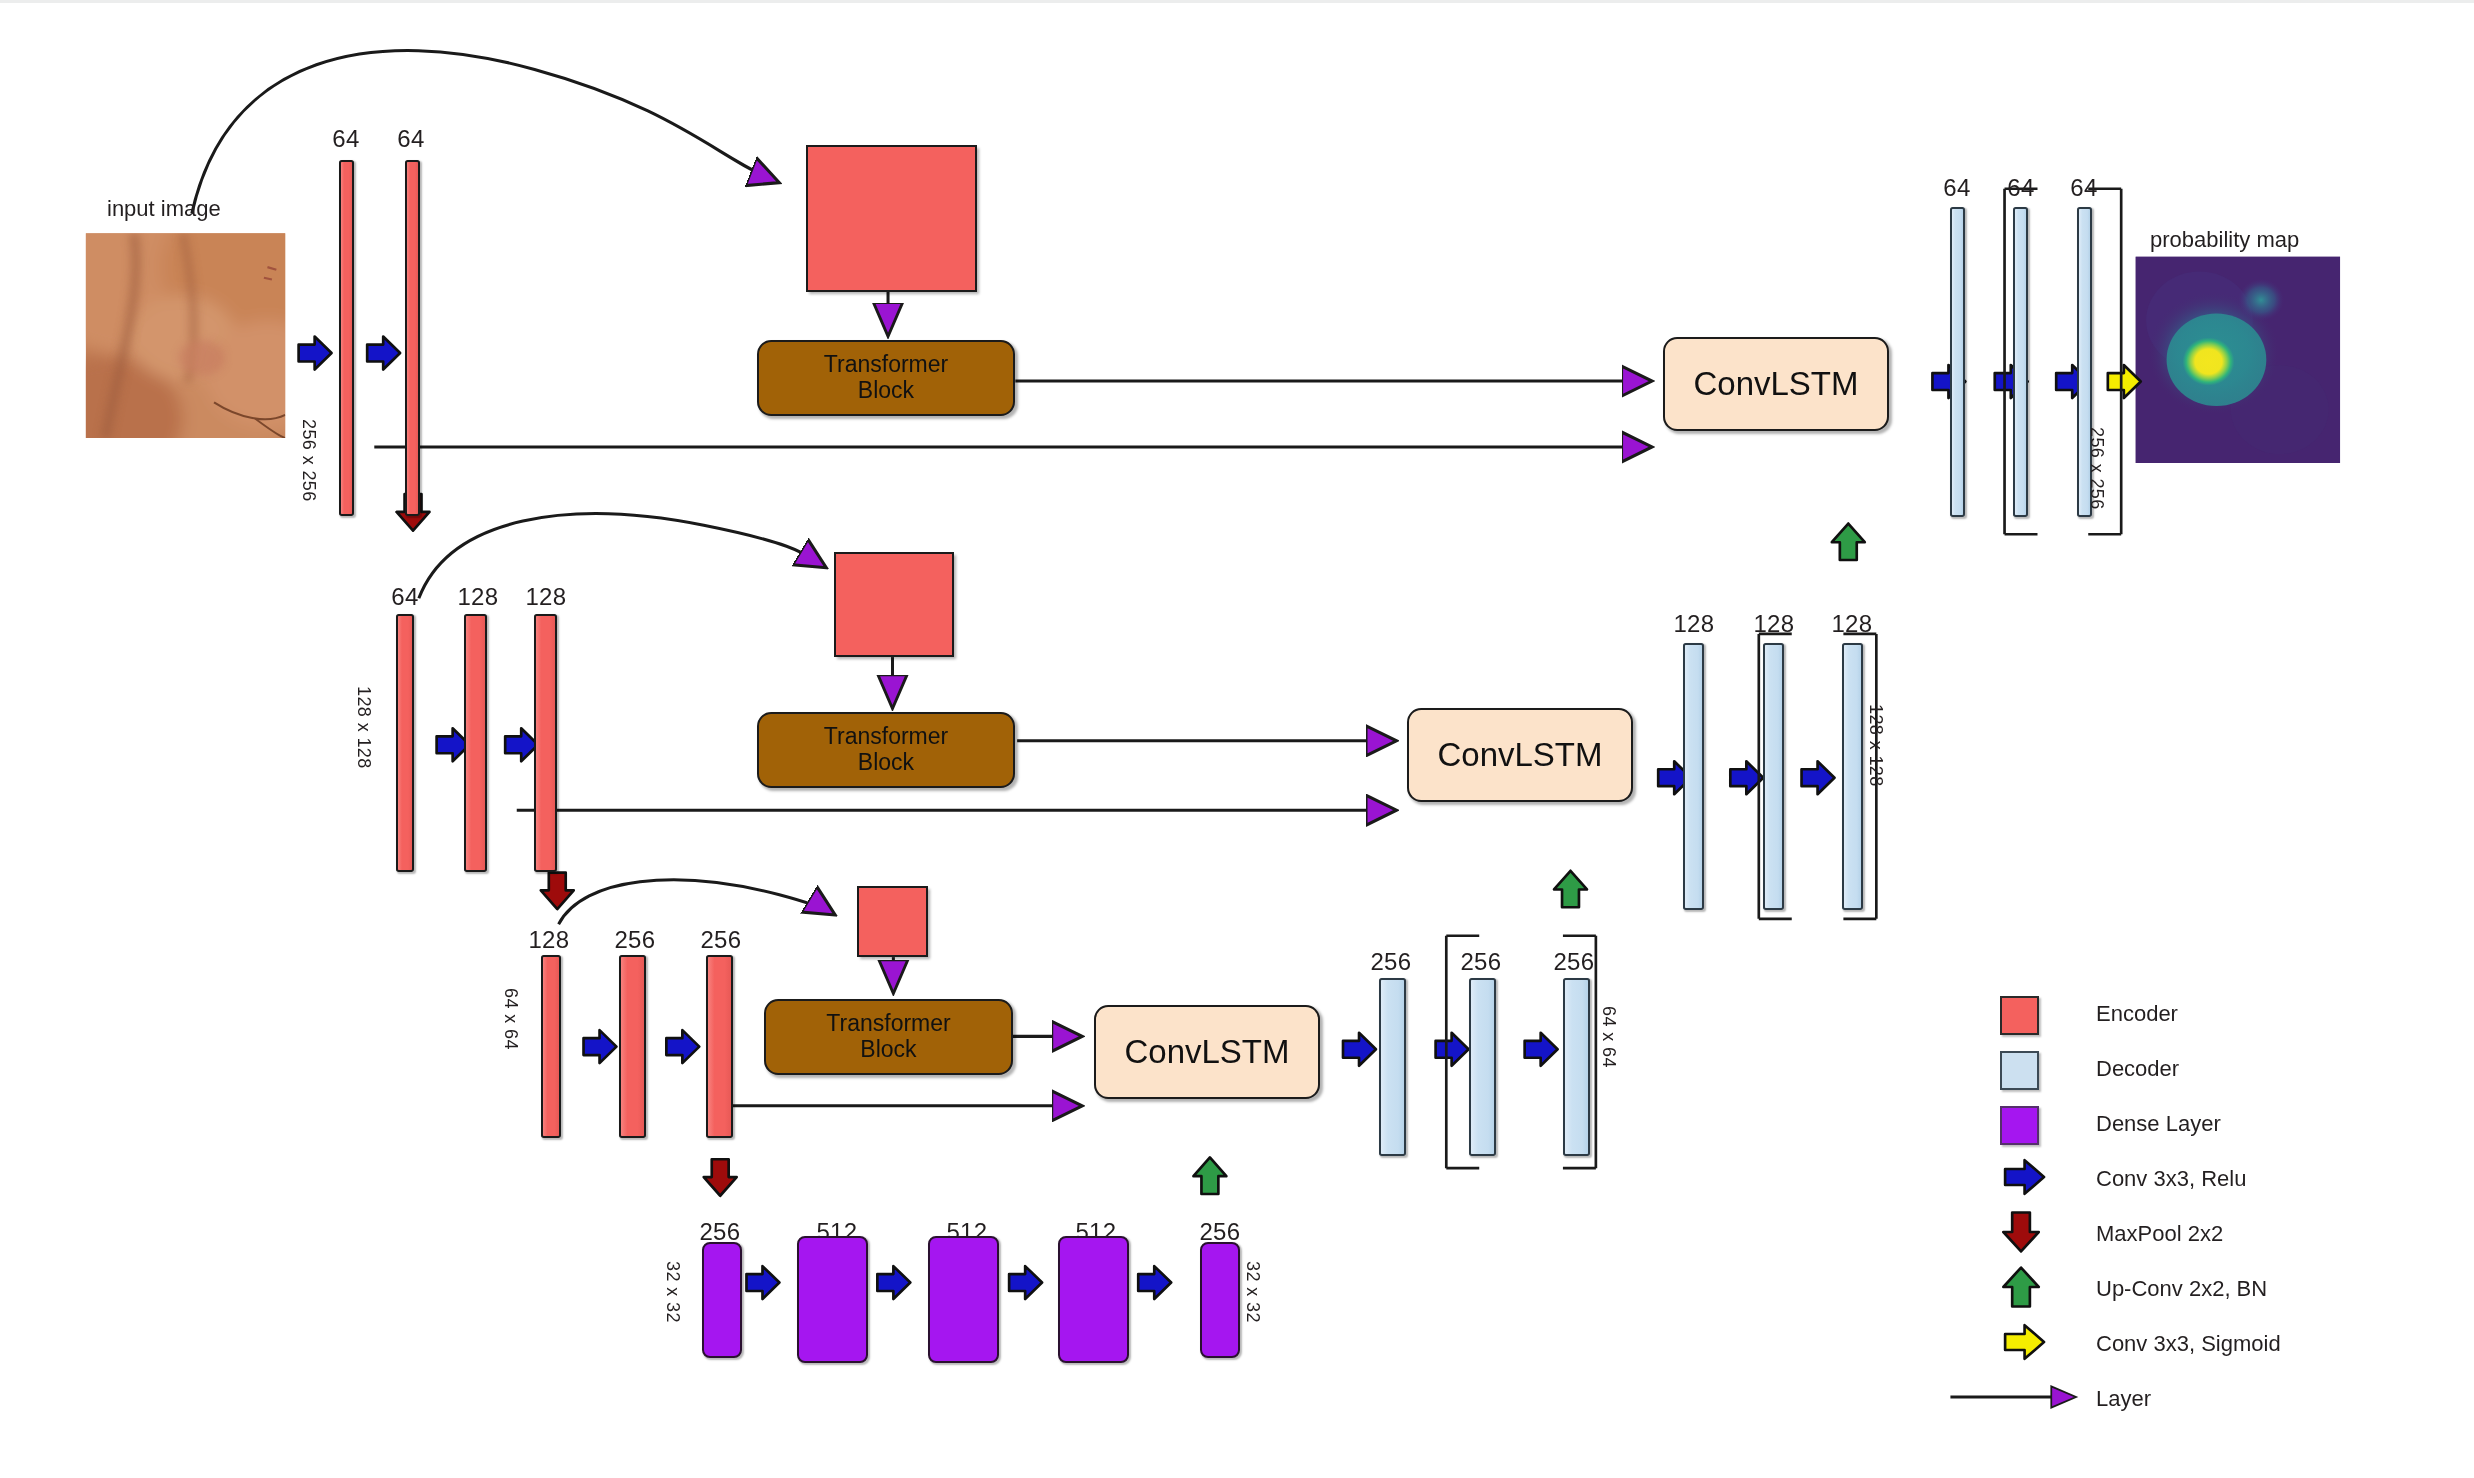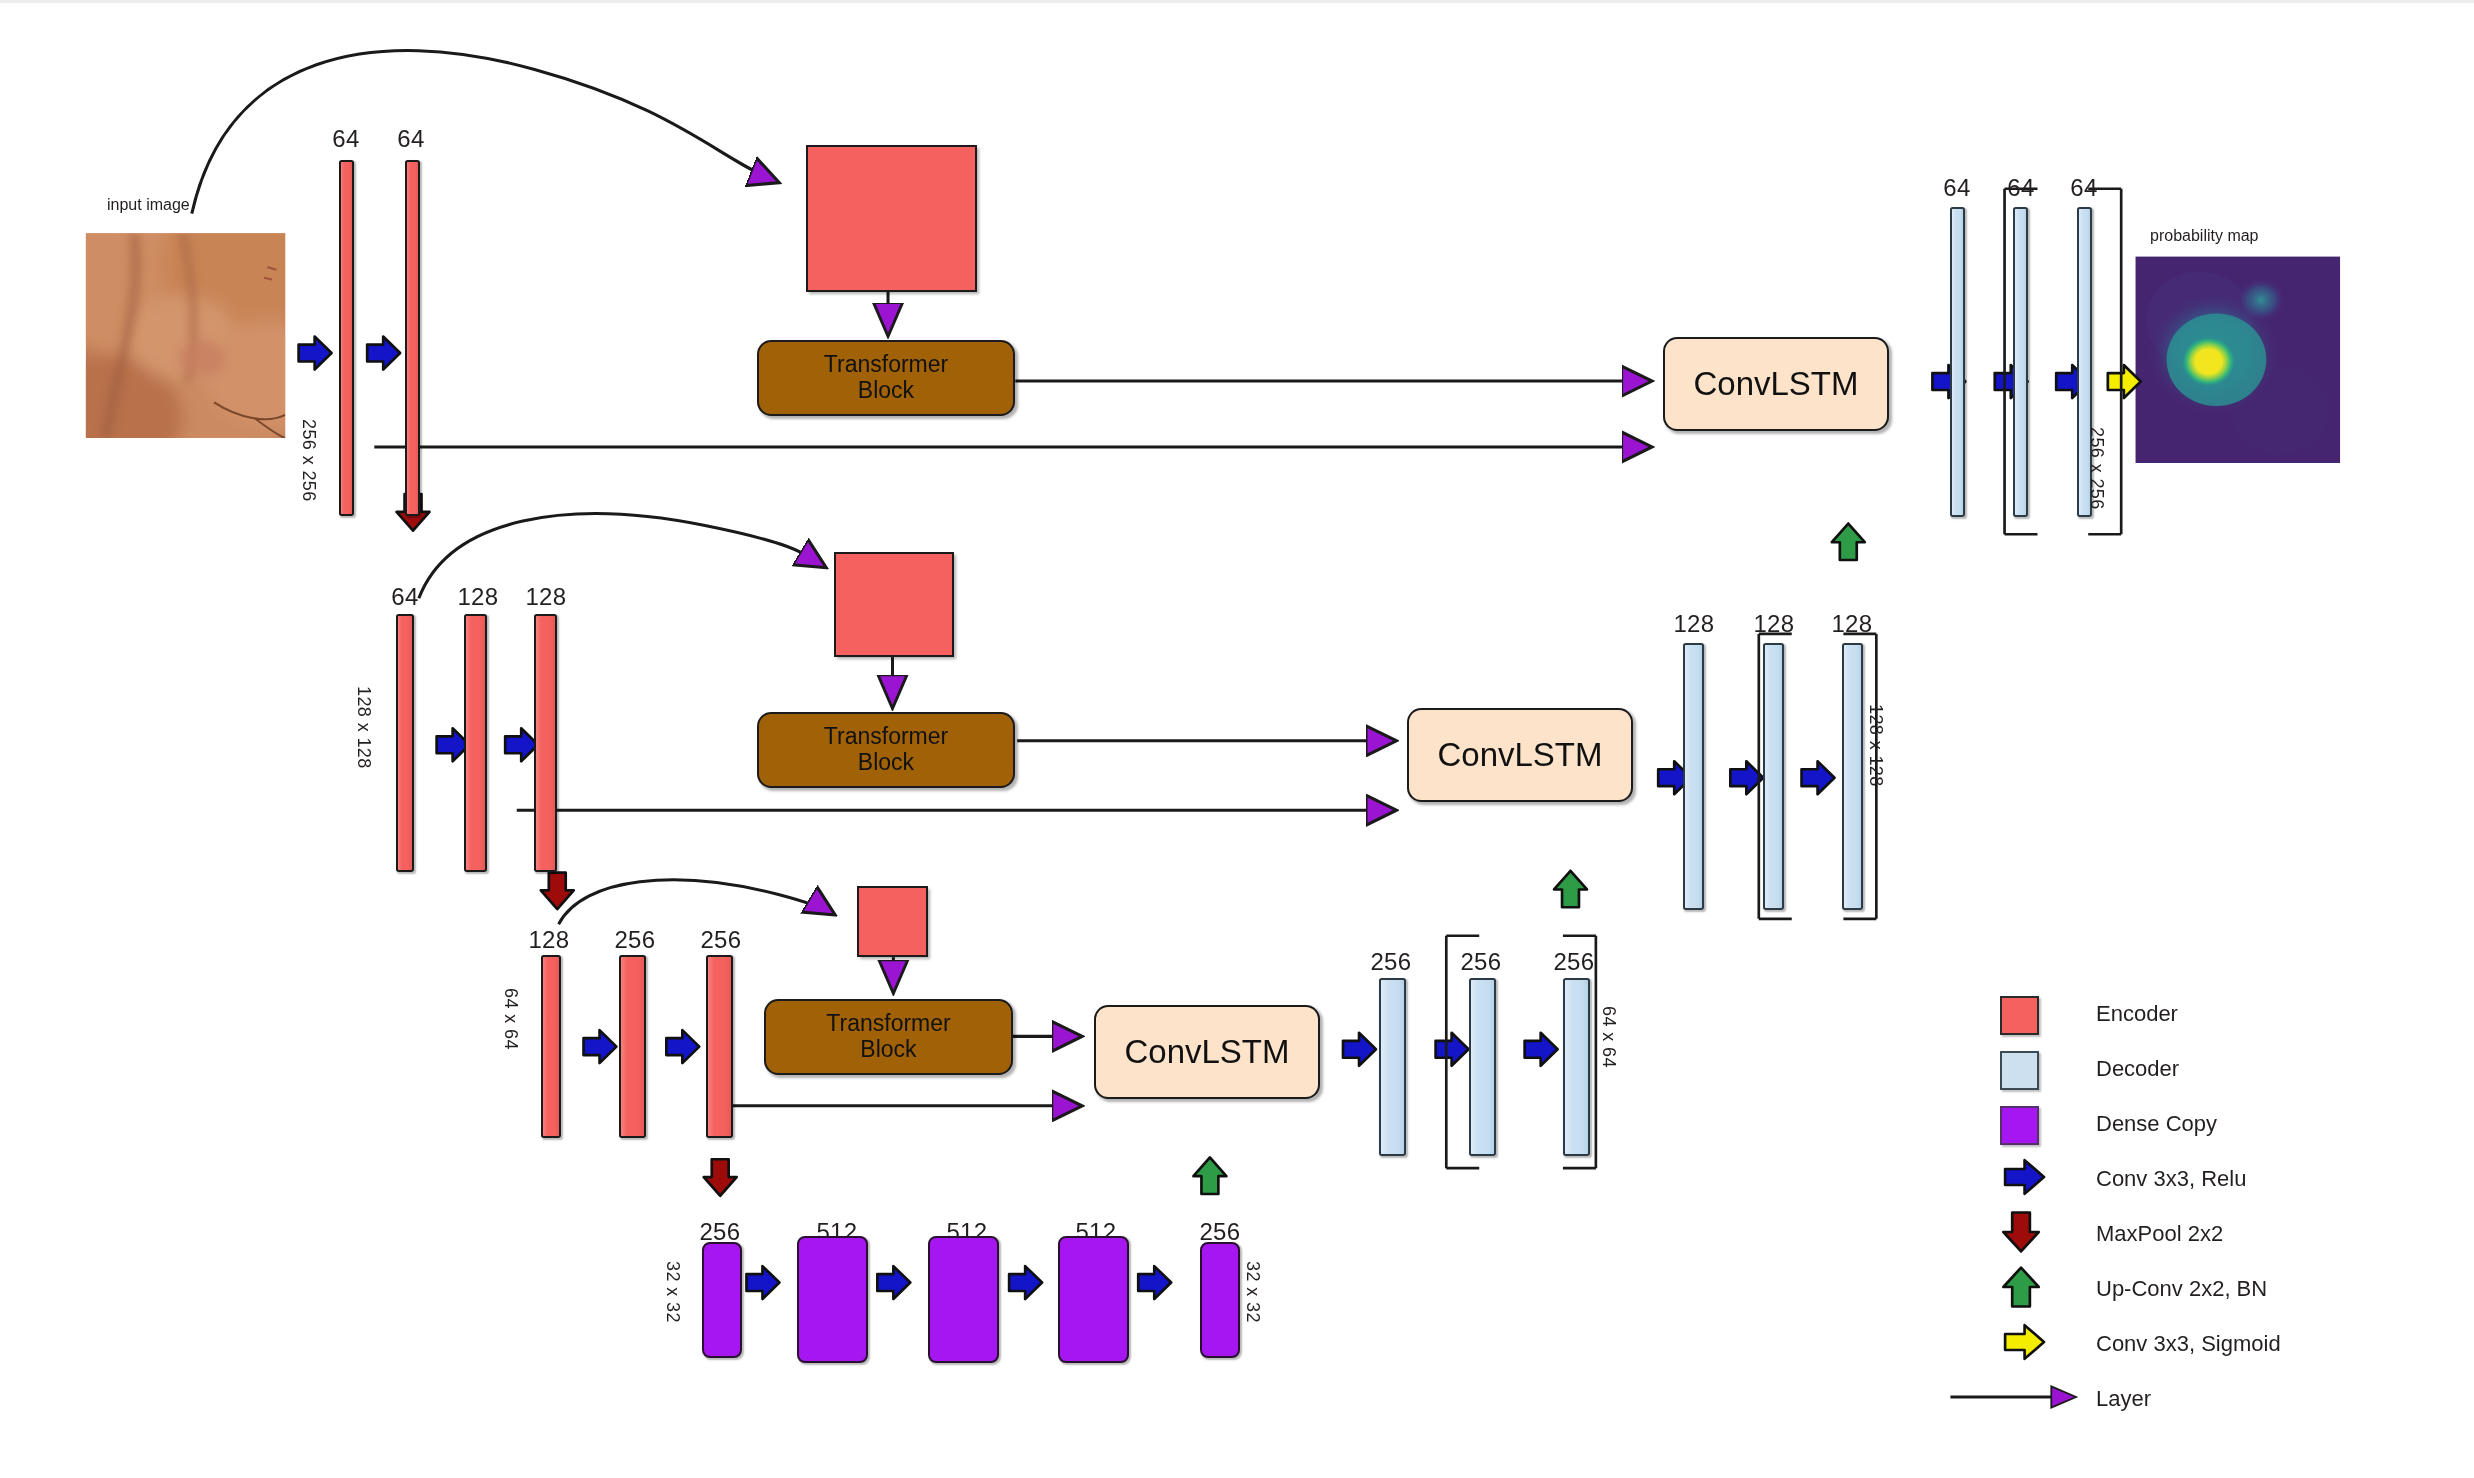--- a/index.html
+++ b/index.html
@@ -25,21 +25,21 @@
   .procbox{position:absolute;box-sizing:border-box;border:2.7px solid #1b1b1b;border-radius:14.2px;
            display:flex;align-items:center;justify-content:center;text-align:center;
            box-shadow:2.7px 2.7px 2.7px rgba(0,0,0,.3);line-height:1.12;color:#111;}
   .tfbox{background:#a16207;font-size:23px;}
   .lstmbox{background:#fce3ca;font-size:33px;}
   
   .sqbox{position:absolute;box-sizing:border-box;background:#f4615e;border:2.7px solid #1b1b1b;
          box-shadow:2.7px 2.7px 2.7px rgba(0,0,0,.3);}
   
   #ov{position:absolute;left:0;top:0;width:2475px;height:1478px;pointer-events:none;}
-  .caption{position:absolute;font-size:16px;color:#231f20;white-space:nowrap;}
+  .caption{position:absolute;font-size:22px;color:#231f20;white-space:nowrap;}
   
   #legend{position:absolute;left:2000px;top:996px;width:419px;}
   .lgrow{position:relative;height:32px;margin-bottom:23px;padding-left:9px;}
   .lgswatch{position:absolute;left:0;top:0;width:39px;height:39px;box-sizing:border-box;
             border:2.7px solid #2a2a2a;box-shadow:1.8px 1.8px 1.8px rgba(0,0,0,.25);}
   .lgicon{position:absolute;left:-1.8px;top:-7.1px;width:62px;height:46px;}
   .lglabel{position:absolute;left:96px;top:5.3px;font-size:22px;color:#231f20;white-space:nowrap;}
 </style>
 </head>
 <body>
@@ -277,21 +277,21 @@
       <div class="lglabel">Encoder</div>
     </div>
 
     <div class="lgrow">
       <div class="lgswatch" style="background:#CCE0F0;border-color:#3c4a55;"></div>
       <div class="lglabel">Decoder</div>
     </div>
 
     <div class="lgrow">
       <div class="lgswatch" style="background:#A516F0;border-color:#55306b;"></div>
-      <div class="lglabel">Dense Copy</div>
+      <div class="lglabel">Dense Layer</div>
     </div>
 
     <div class="lgrow">
       <svg class="lgicon" viewBox="0 0 70 52">
         <path d="M8,17 L30,17 L30,7 L52,26 L30,45 L30,35 L8,35 Z" fill="#1414C8" stroke="#101010" stroke-width="3" stroke-linejoin="round"></path>
       </svg>
       <div class="lglabel">Conv 3x3, Relu</div>
     </div>
 
     <div class="lgrow">

